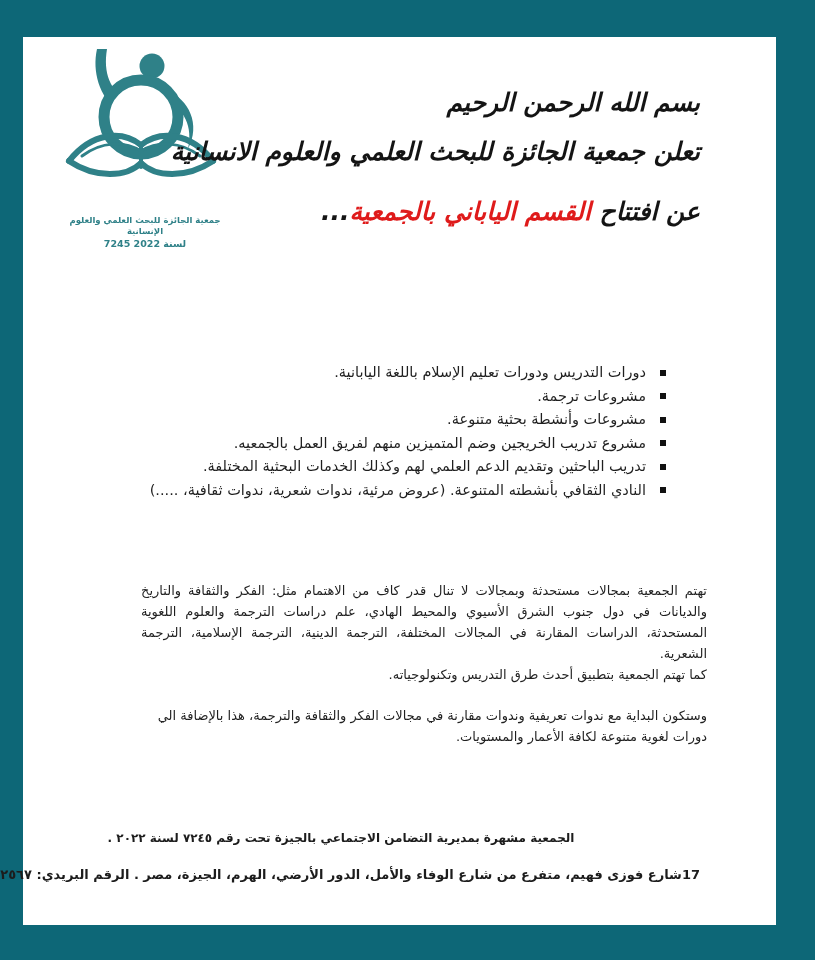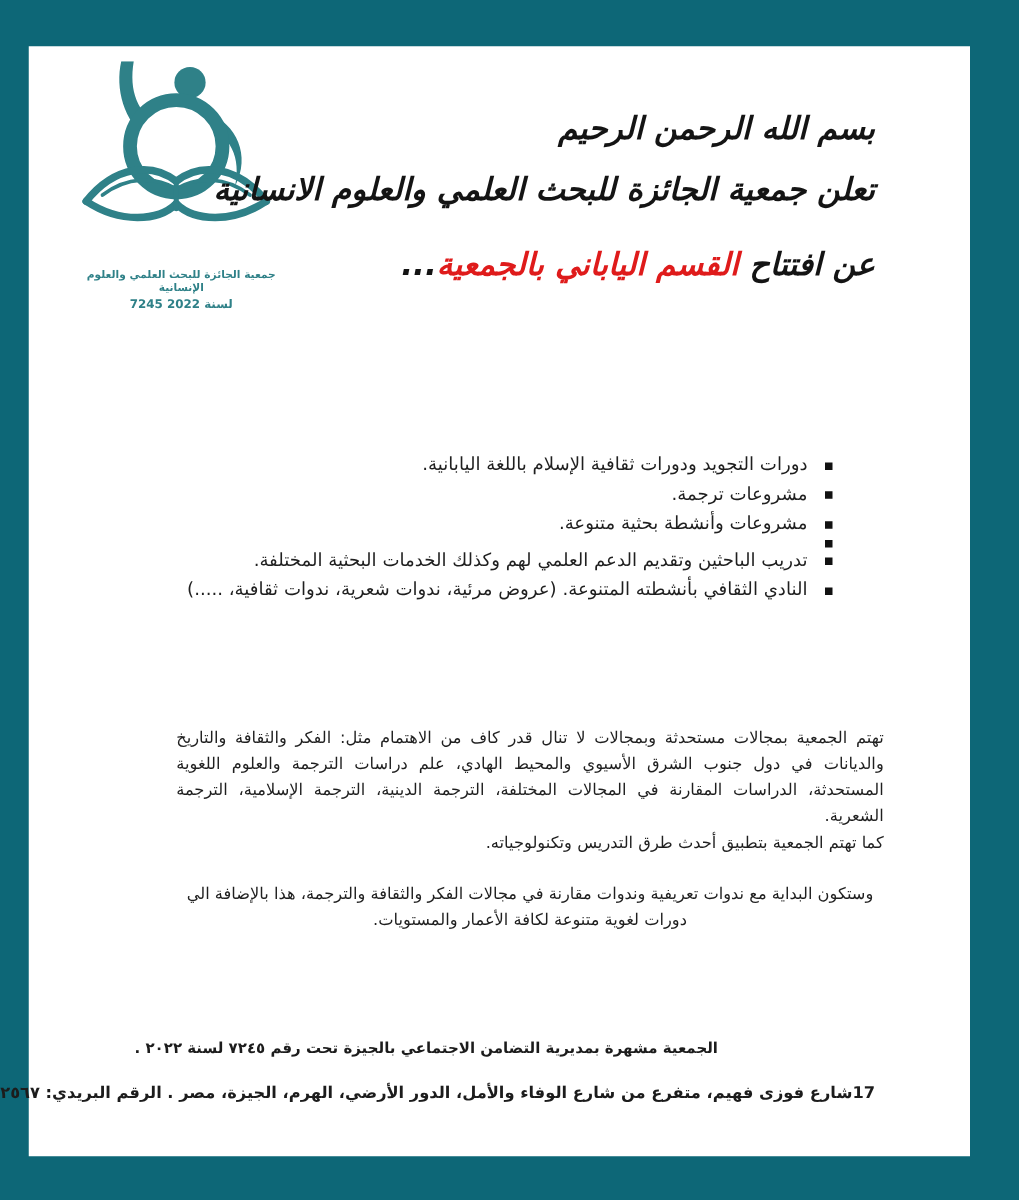--- a/index.html
+++ b/index.html
@@ -57,21 +57,21 @@
     display:inline-block; margin-left:14px; flex:0 0 auto;
     align-self:center;
   }
   
   .body-text {
     position:absolute; right:69px; top:543px; width:566px;
     direction:rtl; font-size:13px; line-height:21px; color:#1f1f1f;
   }
   .p-justify { text-align:justify; }
   .p-right   { text-align:right; }
-  .p-center  { text-align:center; margin-top:20px; }
+  .p-center  { margin-top:20px; }
   
   .footer1 {
     position:absolute; top:794px; left:0; width:636px;
     direction:rtl; text-align:center;
     font-size:12px; font-weight:bold; color:#1c1c1c;
   }
   .footer2 {
     position:absolute; top:830px; right:76px;
     direction:rtl; text-align:right;
     font-size:13px; font-weight:bold; color:#1c1c1c;
@@ -110,32 +110,33 @@
 
   <div class="hline h1">بسم الله الرحمن الرحيم</div>
   <div class="hline h2">تعلن جمعية الجائزة للبحث العلمي والعلوم الانسانية</div>
   <div class="hline h3"><span>عن افتتاح </span><span class="red">القسم الياباني بالجمعية</span><span>...</span></div>
 
 
   <div class="act-list">
 
       <div class="act-item">
       <span class="sq"></span>
-      <span>دورات التجويد ودورات ثقافية الإسلام باللغة اليابانية.</span>
+      <span>دورات التدريس ودورات تعليم الإسلام باللغة اليابانية.</span>
     </div>
       <div class="act-item">
       <span class="sq"></span>
       <span>مشروعات ترجمة.</span>
     </div>
       <div class="act-item">
       <span class="sq"></span>
       <span>مشروعات وأنشطة بحثية متنوعة.</span>
     </div>
       <div class="act-item">
       <span class="sq"></span>
+      <span>مشروع تدريب الخريجين وضم المتميزين منهم لفريق العمل بالجمعيه.</span>
     </div>
       <div class="act-item">
       <span class="sq"></span>
       <span>تدريب الباحثين وتقديم الدعم العلمي لهم وكذلك الخدمات البحثية المختلفة.</span>
     </div>
       <div class="act-item">
       <span class="sq"></span>
       <span>النادي الثقافي بأنشطته المتنوعة. (عروض مرئية، ندوات شعرية، ندوات ثقافية، .....)</span>
     </div>
     </div>

